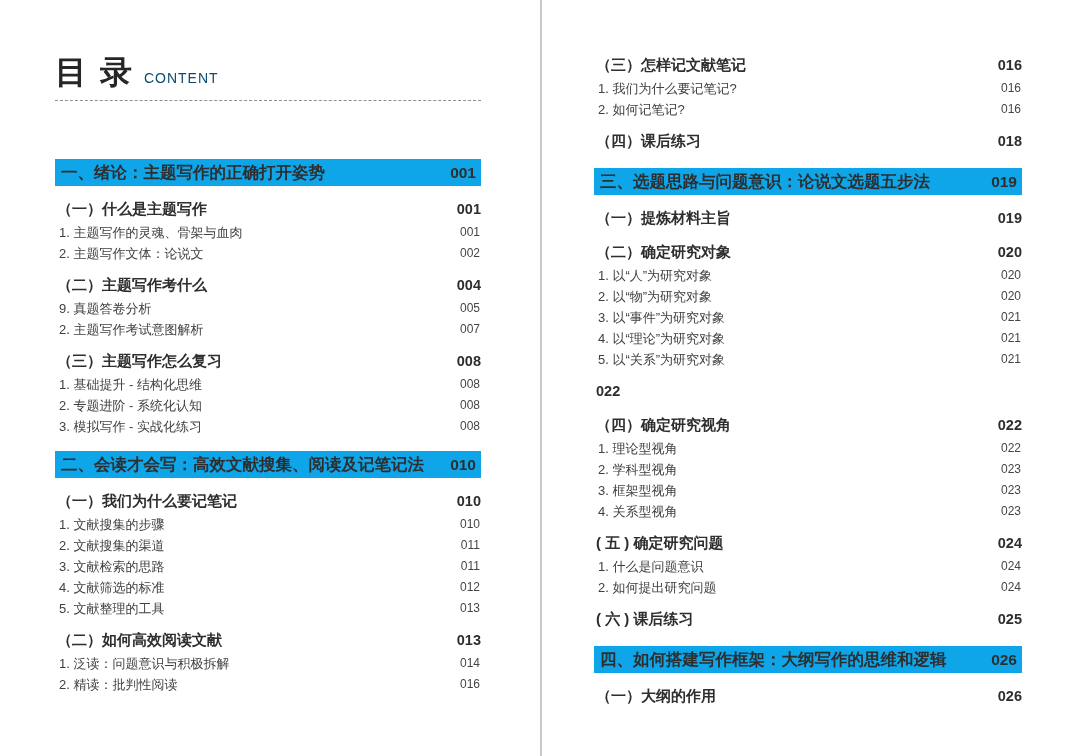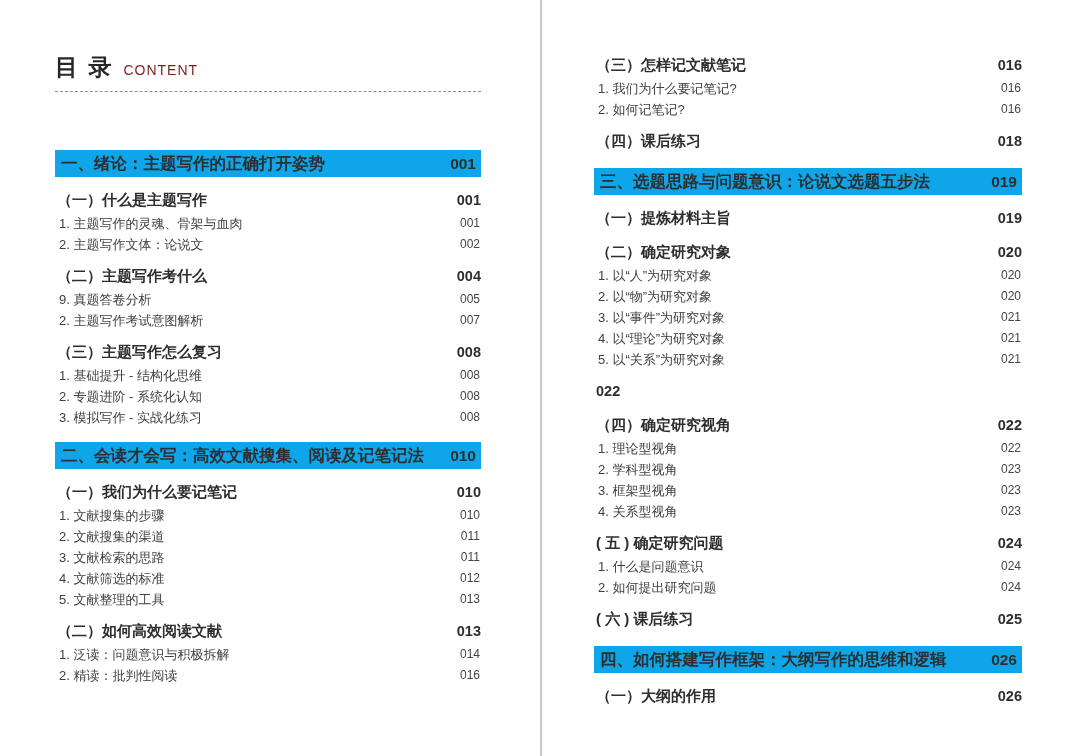--- a/index.html
+++ b/index.html
@@ -17,24 +17,24 @@
   .col-left{left:55px;width:426px;}
   .col-right{left:594px;width:428px;}
 
   
   .toc-header{padding-top:56px;margin-bottom:58px;}
   .toc-title-line{
     display:flex;align-items:baseline;gap:10px;
     border-bottom:1px dashed #8f8f8f;padding-bottom:12px;
   }
   .toc-title-cn{
-    font-size:23px;font-weight:bold;color:#262626;letter-spacing:2px;line-height:1;
+    font-size:32px;font-weight:bold;color:#262626;letter-spacing:2px;line-height:1;
   }
   .toc-title-en{
-    font-size:14px;color:#7f1d1d;letter-spacing:1px;line-height:1;
+    font-size:14px;color:#0c4a6e;letter-spacing:1px;line-height:1;
   }
 
   
   .row{display:flex;align-items:center;justify-content:space-between;}
   .row .lbl{white-space:nowrap;}
   .row .pg{white-space:nowrap;}
 
   .row.chapter{
     background:#0ea5e9;
     height:27px;line-height:27px;

